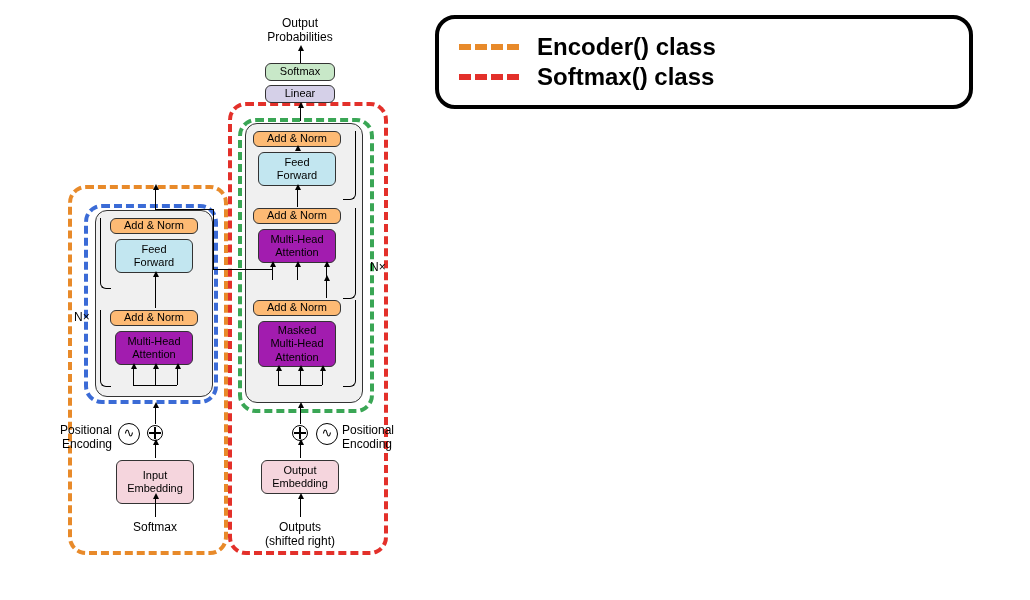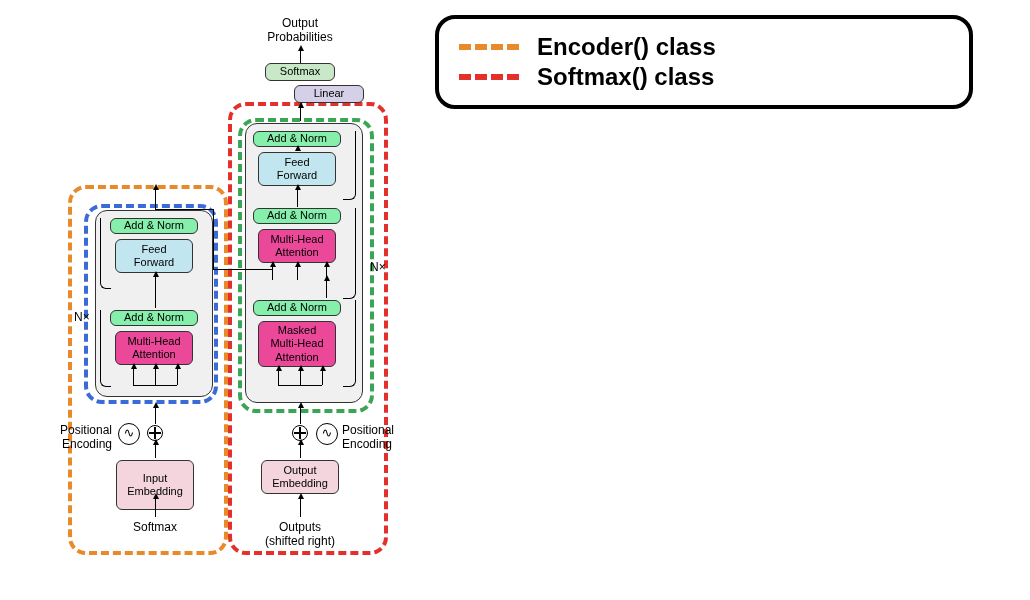--- a/index.html
+++ b/index.html
@@ -47,22 +47,22 @@
   border: 1.5px solid #333;
   border-radius: 6px;
   text-align: center;
   font-size: 11px;
   display: flex;
   align-items: center;
   justify-content: center;
   line-height: 1.2;
   box-sizing: border-box;
 }
-.yellow { background: #86efac; }
-.orange { background: #ec4899; }
+.yellow { background: #fdba74; }
+.orange { background: #a21caf; }
 .blue { background: #c2e6f0; }
 .pink { background: #f5d5dd; }
 .green { background: #c8e8c8; }
 .purple { background: #d5d0e8; }
 .greybox {
   position: absolute;
   background: #f0f0f0;
   border: 1.5px solid #333;
   border-radius: 12px;
   box-sizing: border-box;
@@ -126,21 +126,21 @@
 <div class="diagram-container">
 
   <div class="dashed-box" style="border-color:#e88a2a; left:58px; top:175px; width:160px; height:370px;"></div>
   <div class="dashed-box" style="border-color:#3b6bd6; left:74px; top:194px; width:134px; height:200px;"></div>
   <div class="dashed-box" style="border-color:#e3302a; left:218px; top:92px; width:160px; height:453px;"></div>
   <div class="dashed-box" style="border-color:#3aa655; left:228px; top:108px; width:136px; height:295px;"></div>
 
   <div class="label-text" style="left:250px; top:6px; width:80px;">Output<br>Probabilities</div>
   <div class="arrow-v" style="left:290px; top:40px; height:13px;"></div>
   <div class="box green" style="left:255px; top:53px; width:70px; height:18px;">Softmax</div>
-  <div class="box purple" style="left:255px; top:75px; width:70px; height:18px;margin-left:29px;">Linear</div>
+  <div class="box purple" style="left:255px; top:75px; width:70px; height:18px;">Linear</div>
 
   <div class="greybox" style="left:235px; top:113px; width:118px; height:280px;"></div>
   <div class="arrow-v" style="left:290px; top:97px; height:14px;"></div>
 
   <div class="box yellow" style="left:243px; top:121px; width:88px; height:16px;">Add &amp; Norm</div>
   <div class="box blue" style="left:248px; top:142px; width:78px; height:34px;">Feed<br>Forward</div>
 
   <div class="box yellow" style="left:243px; top:198px; width:88px; height:16px;">Add &amp; Norm</div>
   <div class="box orange" style="left:248px; top:219px; width:78px; height:34px;">Multi-Head<br>Attention</div>
 
@@ -192,21 +192,21 @@
   <div class="oplus" style="left:137px; top:415px;"></div>
   <div class="sine" style="left:108px; top:413px;">∿</div>
   <div class="label-text" style="left:40px; top:413px; width:62px; text-align:right;">Positional<br>Encoding</div>
   <div class="arrow-v" style="left:145px; top:397px; height:17px;"></div>
 
   <div class="oplus" style="left:282px; top:415px;"></div>
   <div class="sine" style="left:306px; top:413px;">∿</div>
   <div class="label-text" style="left:332px; top:413px; width:62px; text-align:left;">Positional<br>Encoding</div>
   <div class="arrow-v" style="left:290px; top:397px; height:17px;"></div>
 
-  <div class="box pink" style="left:106px; top:450px; width:78px; height:50px;">Input<br>Embedding</div>
+  <div class="box pink" style="left:106px; top:450px; width:78px; height:44px;">Input<br>Embedding</div>
   <div class="arrow-v" style="left:145px; top:434px; height:14px;"></div>
   <div class="arrow-v" style="left:145px; top:488px; height:19px;"></div>
   <div class="label-text" style="left:118px; top:510px; width:54px;">Softmax</div>
 
   <div class="box pink" style="left:251px; top:450px; width:78px; height:34px;">Output<br>Embedding</div>
   <div class="arrow-v" style="left:290px; top:434px; height:14px;"></div>
   <div class="arrow-v" style="left:290px; top:488px; height:19px;"></div>
   <div class="label-text" style="left:250px; top:510px; width:80px;">Outputs<br>(shifted right)</div>
 
 </div>

